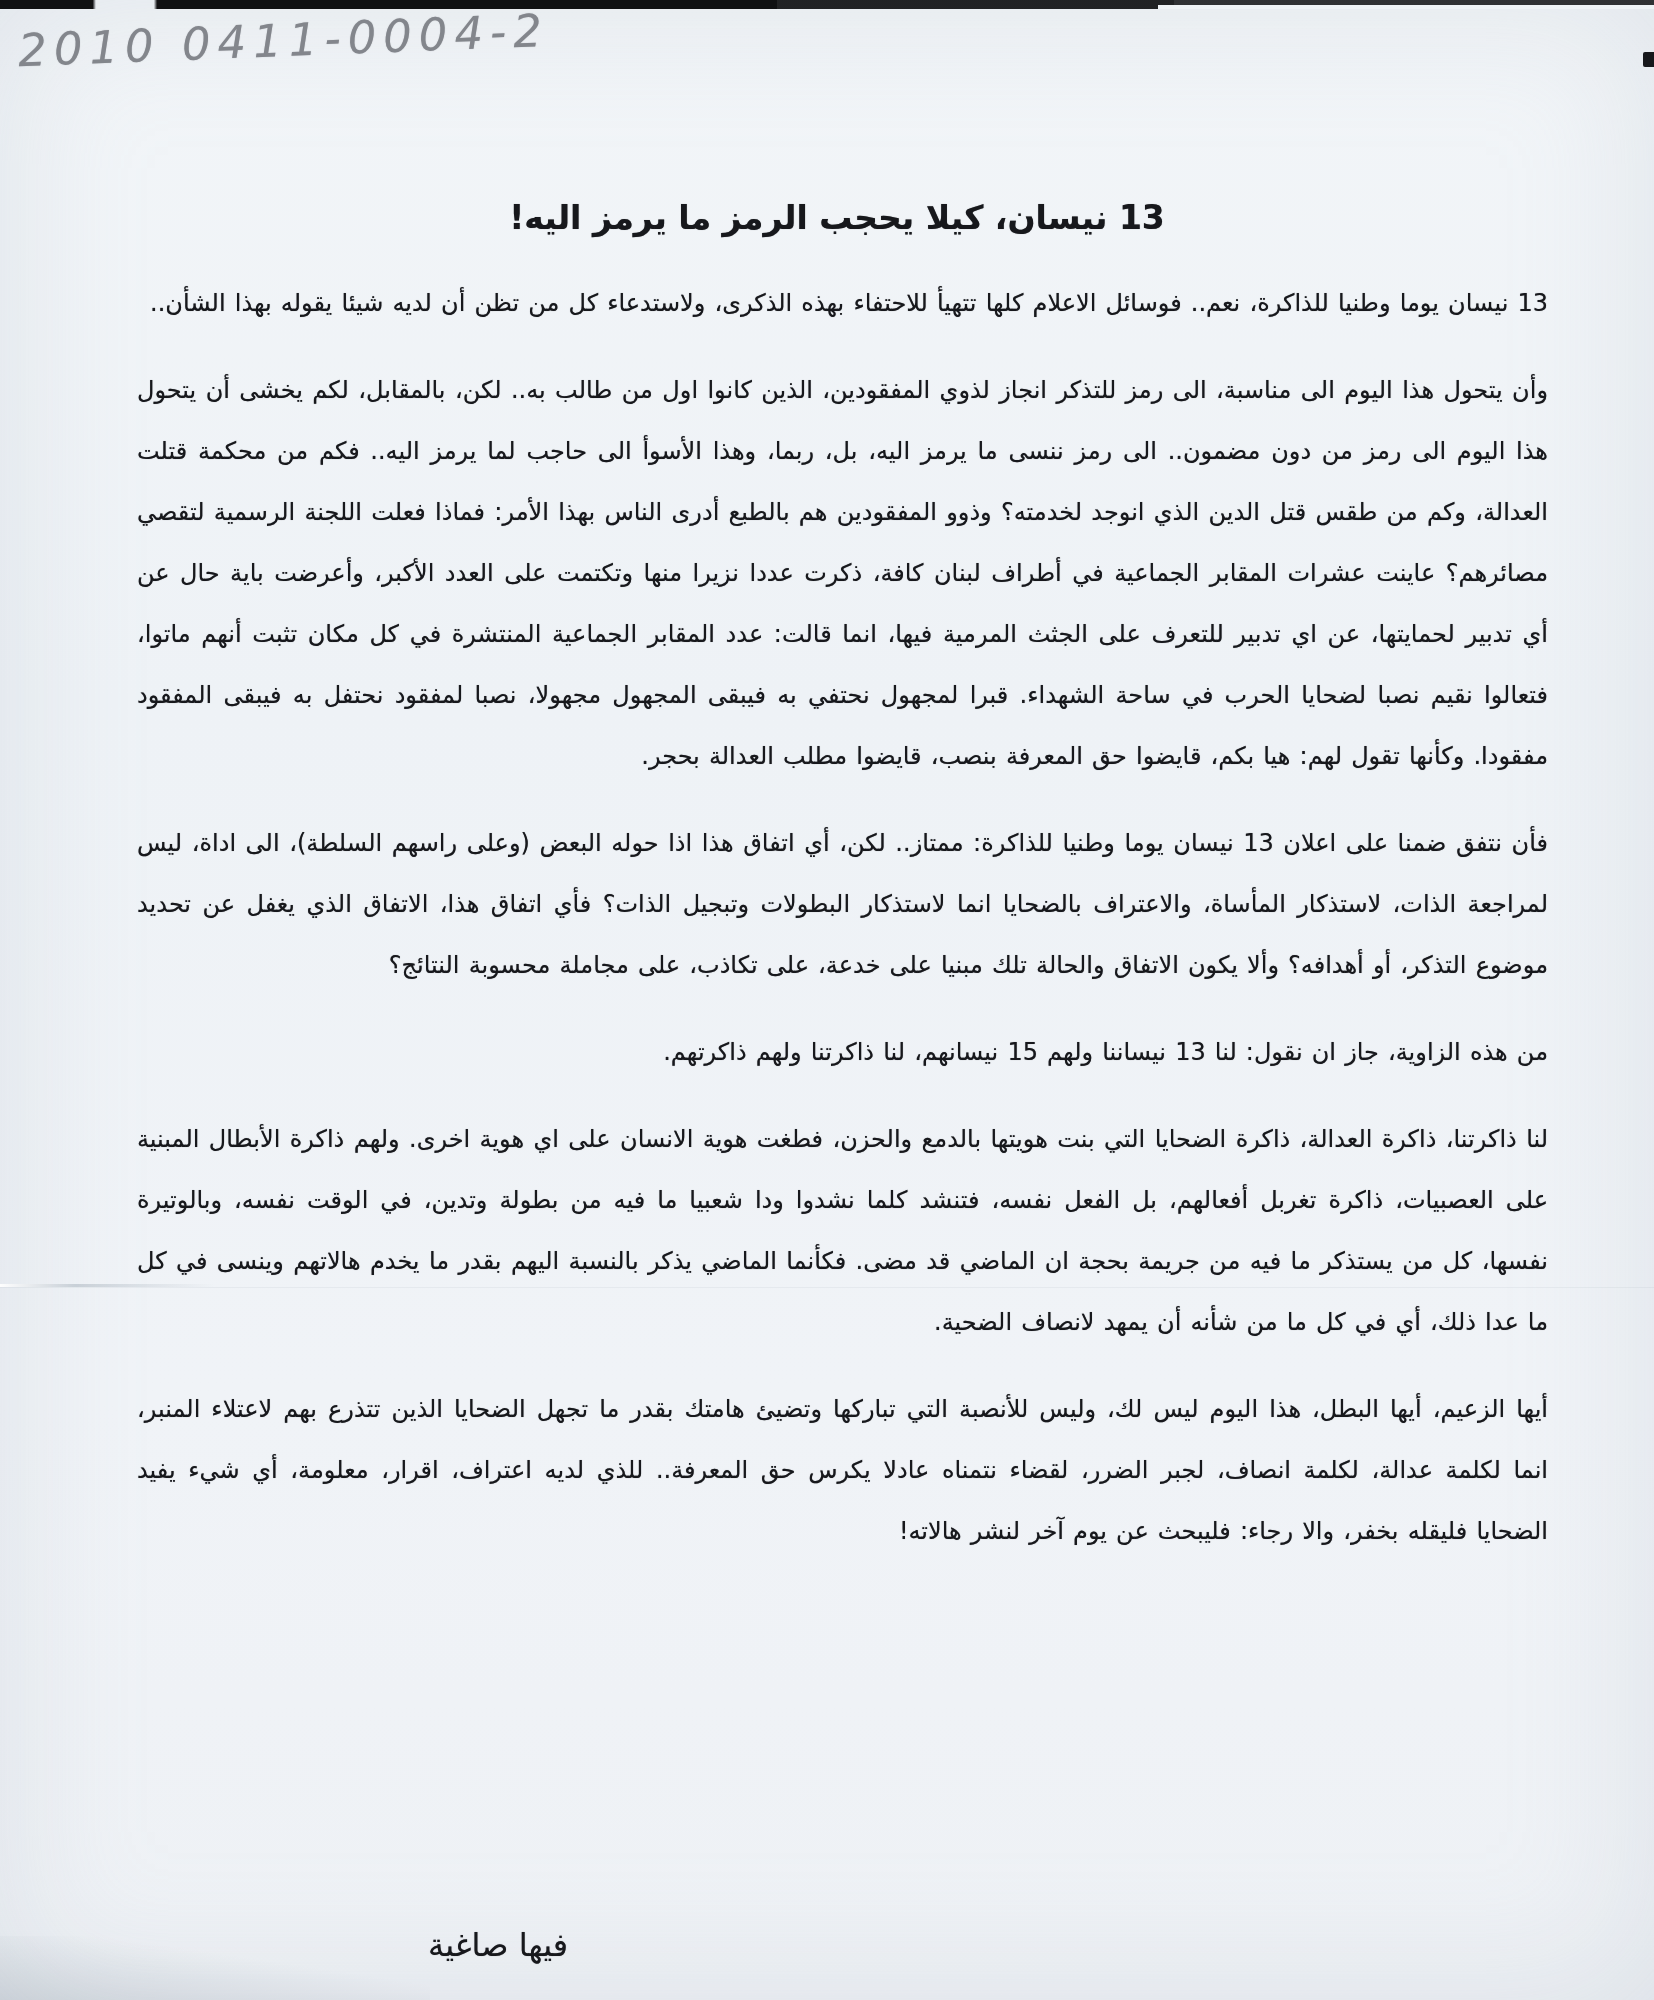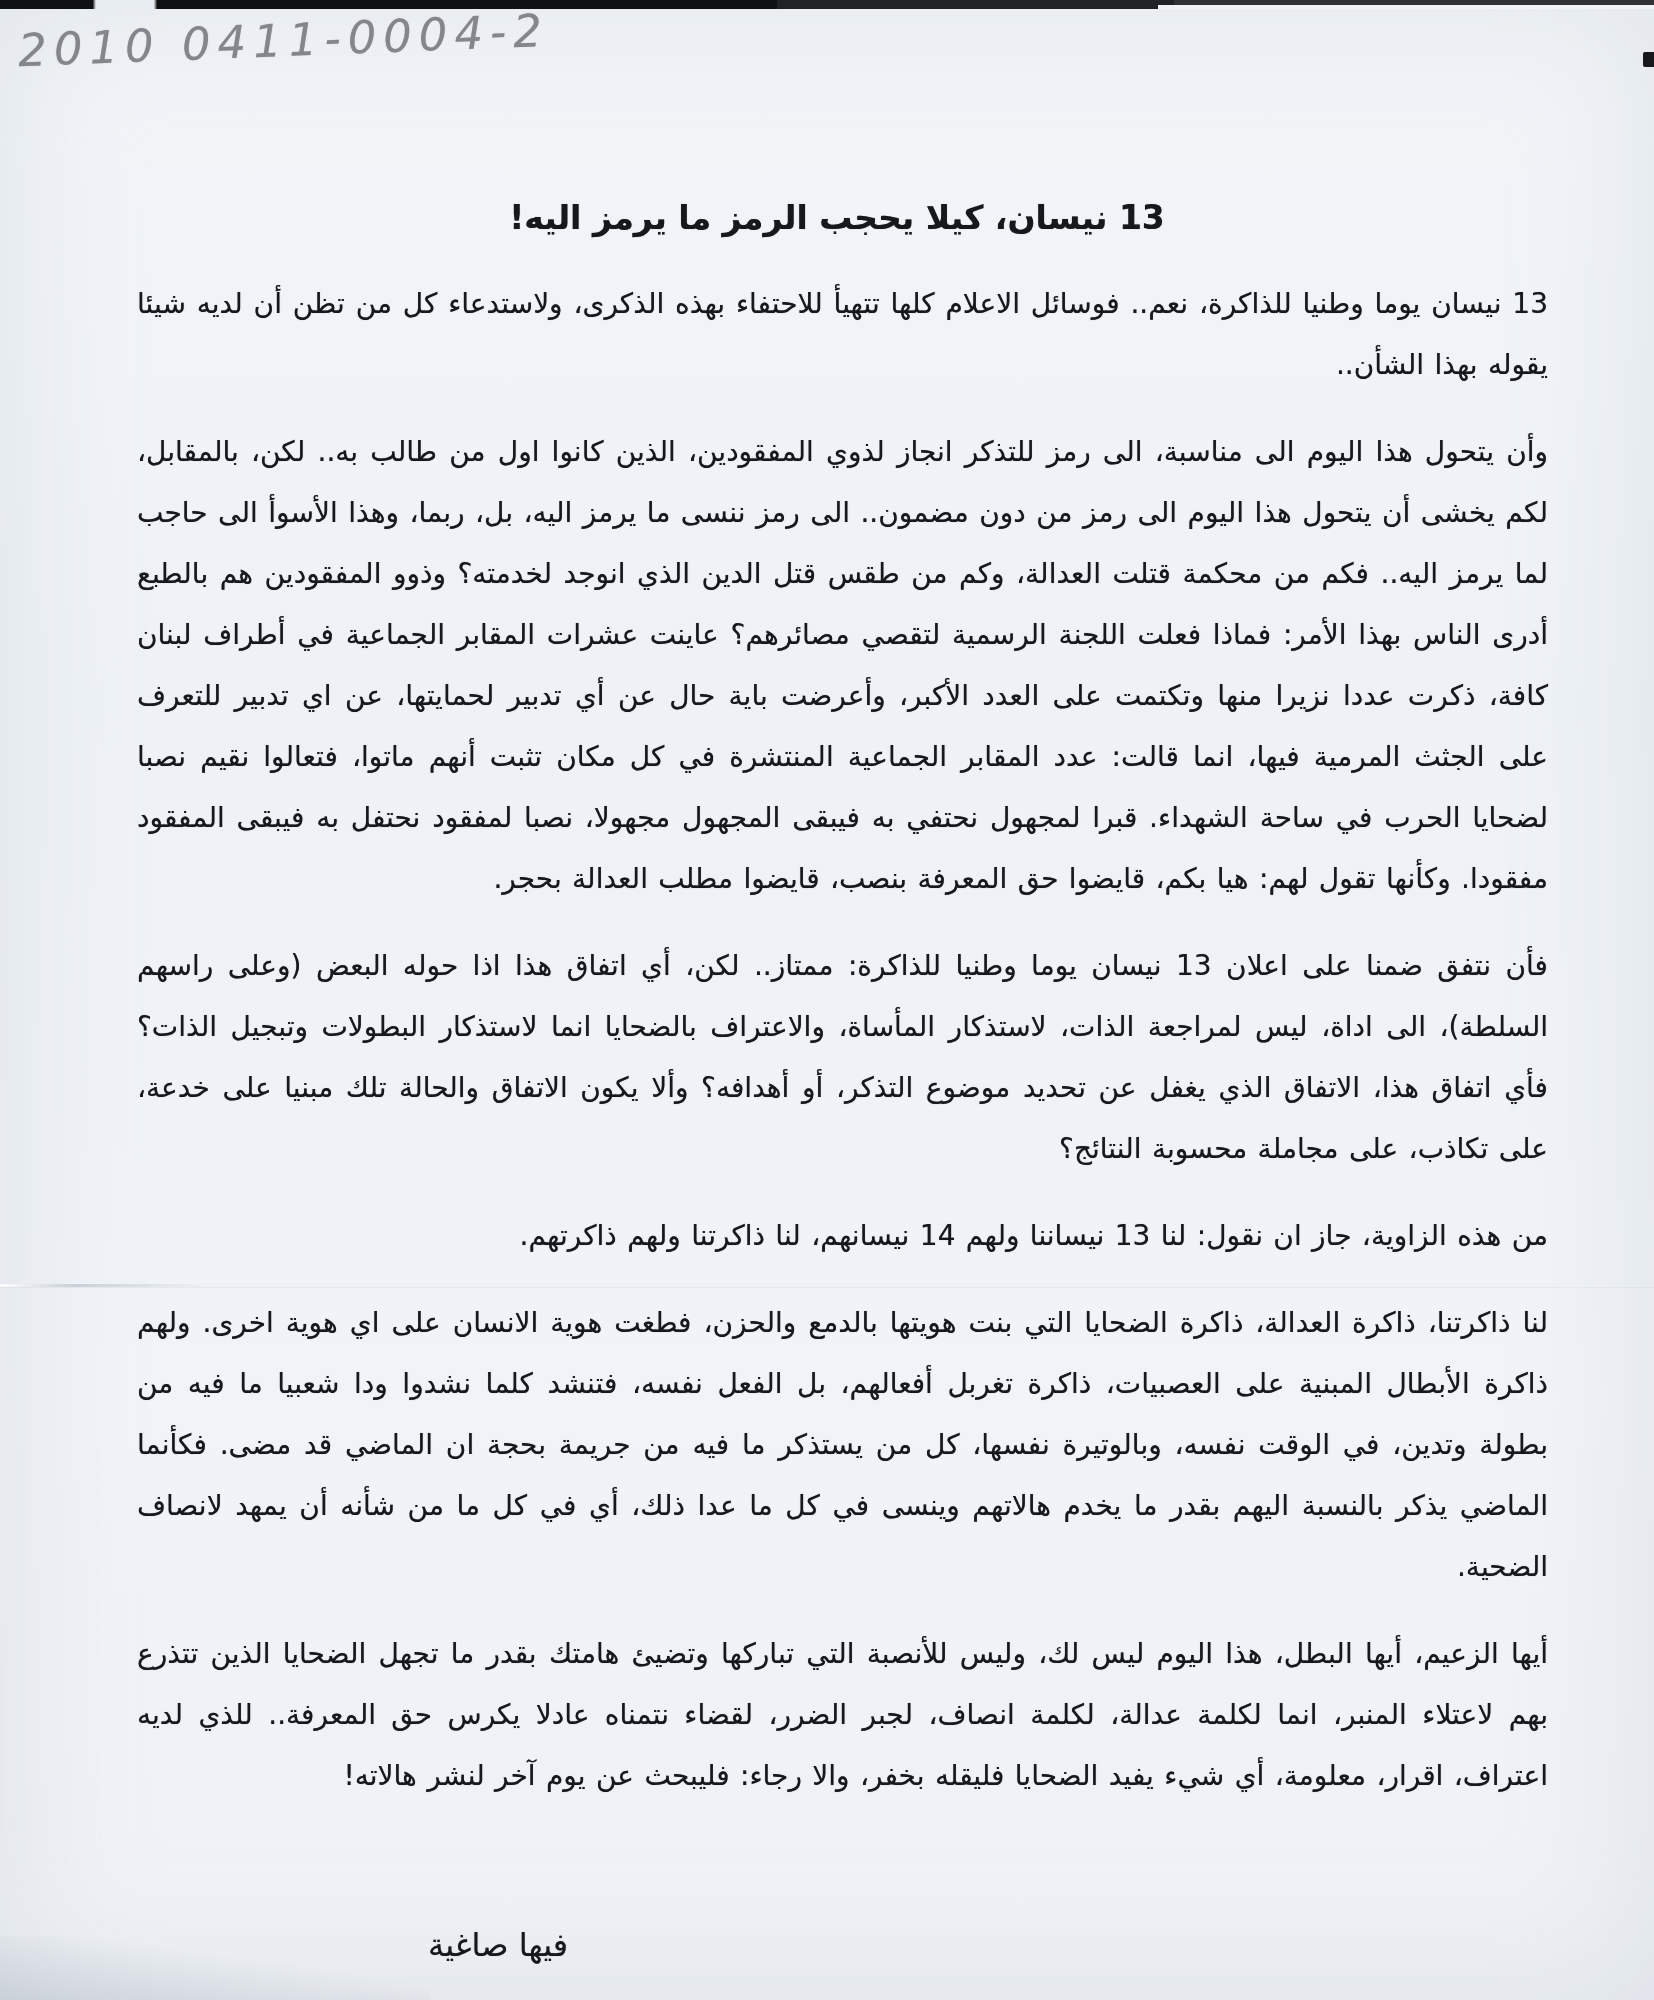--- a/index.html
+++ b/index.html
@@ -69,21 +69,21 @@
   }
   .doc-title {
     margin: 0 0 36px 0;
     text-align: center;
     font-size: 33px;
     font-weight: 700;
     letter-spacing: 0.2px;
   }
   .content p {
     margin: 0 0 26px 11px;
-    font-size: 28px;
+    font-size: 24px;
     line-height: 61px;
     text-align: justify;
     word-spacing: 1.5px;
   }
   .signature {
     position: absolute;
     top: 1926px;
     left: 428px;
     font-size: 32px;
     color: #17181c;
@@ -125,21 +125,21 @@
   <div class="scan-edge-tick"></div>
 
   <div class="handwritten">2010 0411-0004-2</div>
 
   <div class="content" dir="rtl" lang="ar">
     <h1 class="doc-title">13 نيسان، كيلا يحجب الرمز ما يرمز اليه!</h1>
 
     <p>13 نيسان يوما وطنيا للذاكرة، نعم.. فوسائل الاعلام كلها تتهيأ للاحتفاء بهذه الذكرى، ولاستدعاء كل من تظن أن لديه شيئا يقوله بهذا الشأن..</p>
     <p>وأن يتحول هذا اليوم الى مناسبة، الى رمز للتذكر انجاز لذوي المفقودين، الذين كانوا اول من طالب به.. لكن، بالمقابل، لكم يخشى أن يتحول هذا اليوم الى رمز من دون مضمون.. الى رمز ننسى ما يرمز اليه، بل، ربما، وهذا الأسوأ الى حاجب لما يرمز اليه.. فكم من محكمة قتلت العدالة، وكم من طقس قتل الدين الذي انوجد لخدمته؟ وذوو المفقودين هم بالطبع أدرى الناس بهذا الأمر: فماذا فعلت اللجنة الرسمية لتقصي مصائرهم؟ عاينت عشرات المقابر الجماعية في أطراف لبنان كافة، ذكرت عددا نزيرا منها وتكتمت على العدد الأكبر، وأعرضت باية حال عن أي تدبير لحمايتها، عن اي تدبير للتعرف على الجثث المرمية فيها، انما قالت: عدد المقابر الجماعية المنتشرة في كل مكان تثبت أنهم ماتوا، فتعالوا نقيم نصبا لضحايا الحرب في ساحة الشهداء. قبرا لمجهول نحتفي به فيبقى المجهول مجهولا، نصبا لمفقود نحتفل به فيبقى المفقود مفقودا. وكأنها تقول لهم: هيا بكم، قايضوا حق المعرفة بنصب، قايضوا مطلب العدالة بحجر.</p>
     <p>فأن نتفق ضمنا على اعلان 13 نيسان يوما وطنيا للذاكرة: ممتاز.. لكن، أي اتفاق هذا اذا حوله البعض (وعلى راسهم السلطة)، الى اداة، ليس لمراجعة الذات، لاستذكار المأساة، والاعتراف بالضحايا انما لاستذكار البطولات وتبجيل الذات؟ فأي اتفاق هذا، الاتفاق الذي يغفل عن تحديد موضوع التذكر، أو أهدافه؟ وألا يكون الاتفاق والحالة تلك مبنيا على خدعة، على تكاذب، على مجاملة محسوبة النتائج؟</p>
-    <p>من هذه الزاوية، جاز ان نقول: لنا 13 نيساننا ولهم 14 نيسانهم، لنا ذاكرتنا ولهم ذاكرتهم.</p>
+    <p>من هذه الزاوية، جاز ان نقول: لنا 13 نيساننا ولهم 15 نيسانهم، لنا ذاكرتنا ولهم ذاكرتهم.</p>
     <p>لنا ذاكرتنا، ذاكرة العدالة، ذاكرة الضحايا التي بنت هويتها بالدمع والحزن، فطغت هوية الانسان على اي هوية اخرى. ولهم ذاكرة الأبطال المبنية على العصبيات، ذاكرة تغربل أفعالهم، بل الفعل نفسه، فتنشد كلما نشدوا ودا شعبيا ما فيه من بطولة وتدين، في الوقت نفسه، وبالوتيرة نفسها، كل من يستذكر ما فيه من جريمة بحجة ان الماضي قد مضى. فكأنما الماضي يذكر بالنسبة اليهم بقدر ما يخدم هالاتهم وينسى في كل ما عدا ذلك، أي في كل ما من شأنه أن يمهد لانصاف الضحية.</p>
     <p>أيها الزعيم، أيها البطل، هذا اليوم ليس لك، وليس للأنصبة التي تباركها وتضيئ هامتك بقدر ما تجهل الضحايا الذين تتذرع بهم لاعتلاء المنبر، انما لكلمة عدالة، لكلمة انصاف، لجبر الضرر، لقضاء نتمناه عادلا يكرس حق المعرفة.. للذي لديه اعتراف، اقرار، معلومة، أي شيء يفيد الضحايا فليقله بخفر، والا رجاء: فليبحث عن يوم آخر لنشر هالاته!</p>
   </div>
 
   <div class="signature" lang="ar">فيها صاغية</div>
 
   <div class="crease-left"></div>
   <div class="crease-full"></div>
   <div class="bottom-shade"></div>
 

